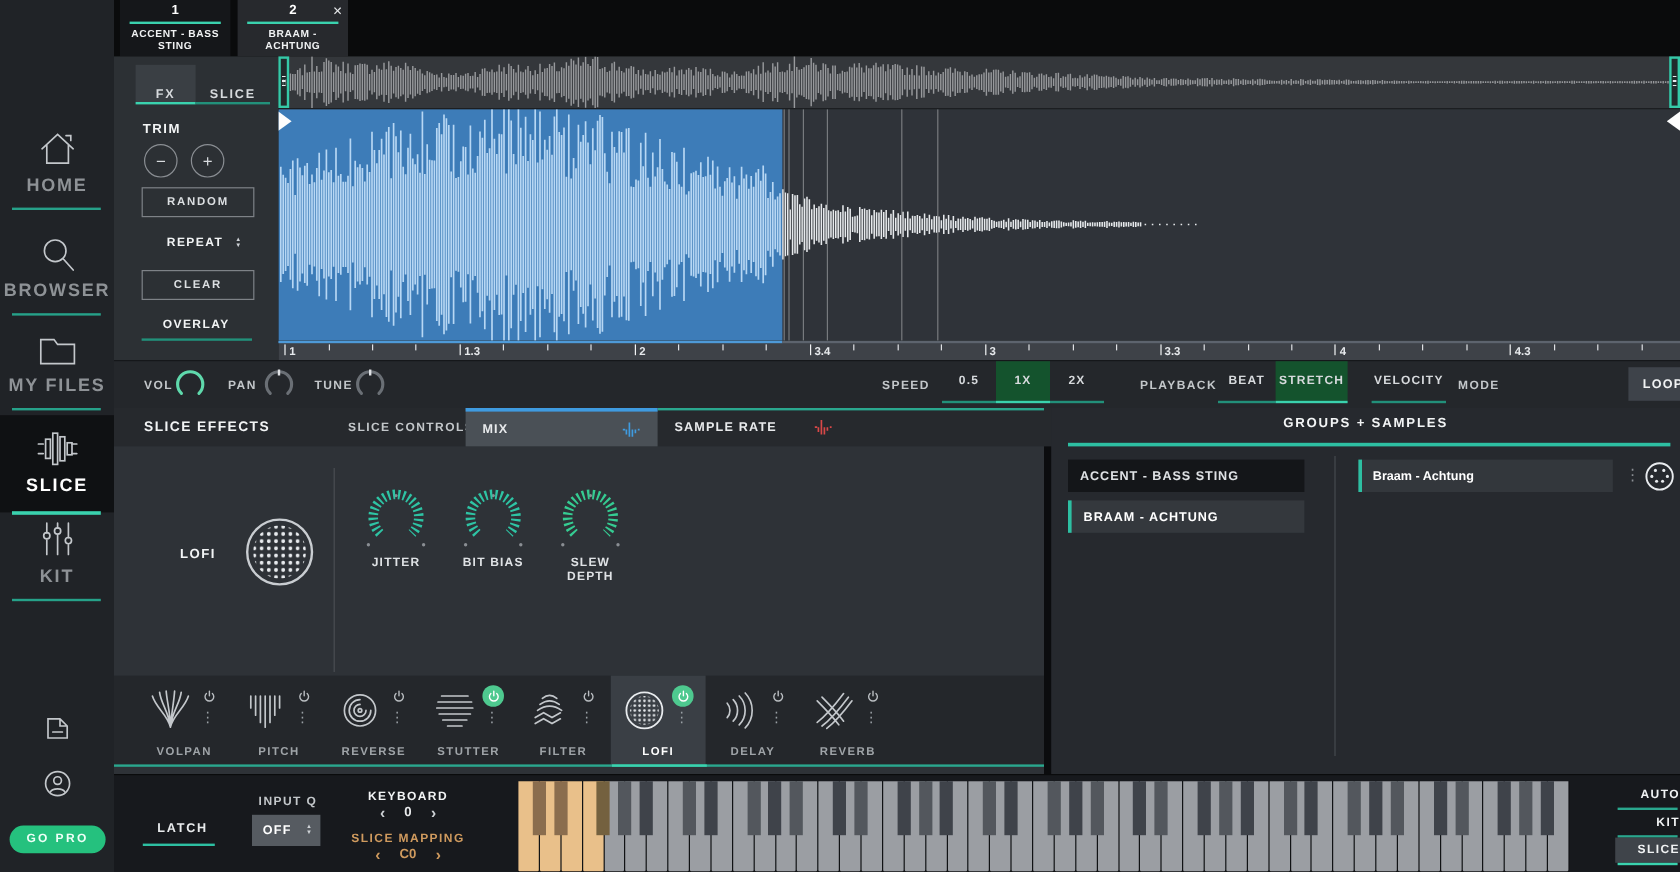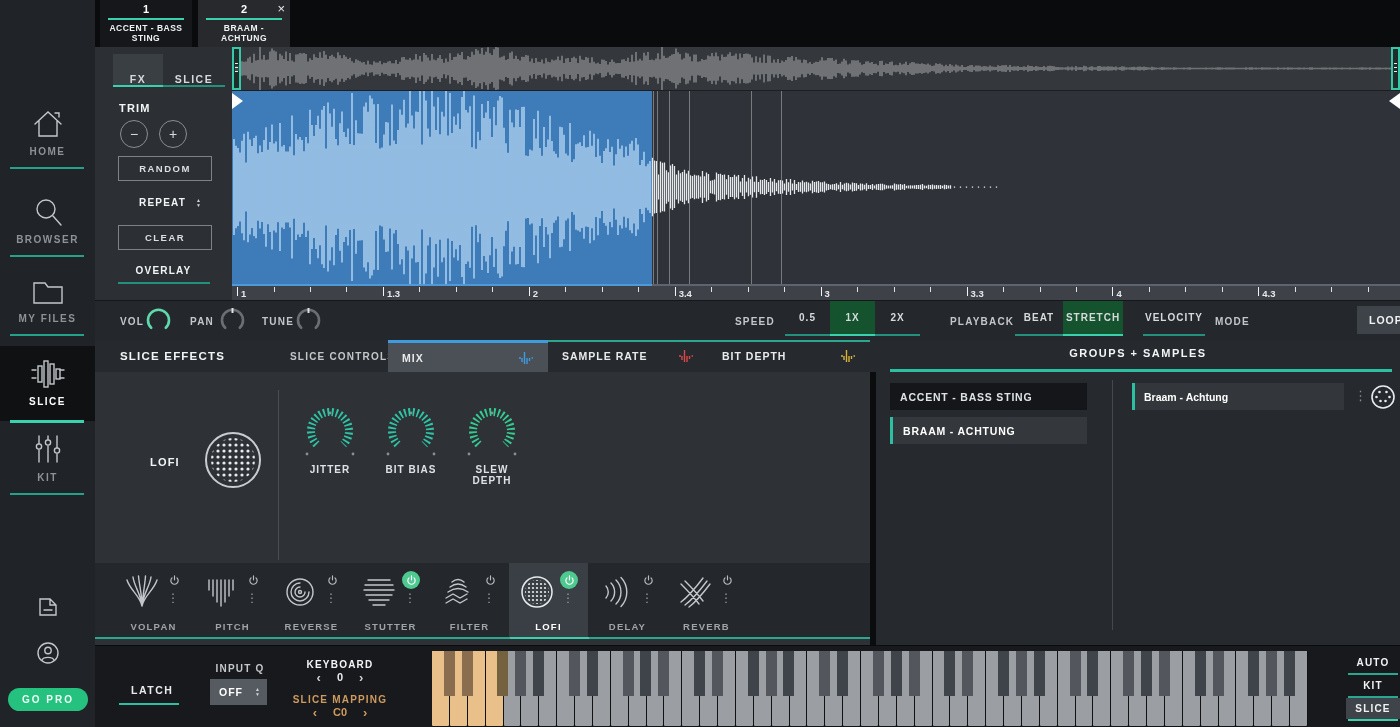--- a/index.html
+++ b/index.html
@@ -7,21 +7,21 @@
        font-family:"Liberation Sans",sans-serif;color:#c6cacd;-webkit-font-smoothing:antialiased;}
   .abs{position:absolute;}
   .lbl{font-size:10px;font-weight:bold;letter-spacing:1.2px;color:#c3c7ca;text-transform:uppercase;}
   .white{color:#f2f4f5;}
   .tl{background:#22907a;height:2px;}
   .tl.bright{background:#3ad2ae;}
   
   #sidebar{position:absolute;left:0;top:0;width:95px;height:727px;background:#202327;}
   .side-item{position:absolute;left:0;width:95px;text-align:center;cursor:pointer;}
   .side-item svg{display:block;margin:0 auto;}
-  .side-label{font-size:10px;font-weight:bold;letter-spacing:1.5px;color:#8e9296;margin-top:6px;}
+  .side-label{font-size:15px;font-weight:bold;letter-spacing:1.5px;color:#8e9296;margin-top:6px;}
   .side-underline{position:absolute;left:10px;right:11px;bottom:-12px;height:2px;background:#26a189;}
   .side-item.active{background:#0f1113;padding-top:12px;margin-top:-12px;padding-bottom:14px;}
   .side-item.active .side-label{color:#fff;}
   .side-item.active .side-underline{background:#3ad2ae;height:3px;bottom:-2px;}
   #gopro{position:absolute;left:8px;top:688px;width:80px;height:23px;border-radius:12px;background:#25c17e;
          display:flex;align-items:center;justify-content:center;font-size:10px;font-weight:bold;
          letter-spacing:2px;color:#eefff7;cursor:pointer;}
   
   #topbar{position:absolute;left:95px;top:0;width:1305px;height:47px;background:#0a0b0c;}
   .sm-tab{position:absolute;top:0;height:47px;width:92px;background:#15171a;cursor:pointer;}
@@ -116,21 +116,21 @@
   .stepper{position:absolute;width:110px;text-align:center;}
   .stepper .steprow{display:flex;justify-content:center;gap:16px;align-items:center;font-size:11px;font-weight:bold;color:#e8eaec;margin-top:1px;}
   .stepper .arr{font-size:13px;color:#cfd3d7;cursor:pointer;line-height:11px;}
   .orange, .orange .arr{color:#cf9a5e;}
   #piano{position:absolute;left:337px;top:5px;width:876px;height:76px;background:#101214;}
   .wkey{position:absolute;top:0;height:75px;background:#9b9ea3;border-radius:0 0 1px 1px;cursor:pointer;}
   .wkey.mapped{background:#e9c08a;}
   .bkey{position:absolute;top:0;height:45px;width:11px;background:#3f434a;z-index:2;cursor:pointer;}
   .bkey.alt{background:#53575d;}
   .bkey.mapped{background:#8a6d4e;}
-  .kmode{position:absolute;left:1251px;width:54px;height:21px;display:flex;align-items:center;justify-content:center;
+  .kmode{position:absolute;left:1251px;width:54px;height:21px;display:flex;align-items:center;justify-content:flex-end;
          font-size:10px;font-weight:bold;letter-spacing:1.2px;color:#f0f2f3;cursor:pointer;}
   .kmode .kline{position:absolute;left:2px;right:2px;bottom:-2px;height:2px;background:#2aa78e;}
   .kmode.sel{background:#3f444a;}
   .kmode.sel .kline{background:#3ad2ae;}
   svg{display:block;}
   svg.icon *{stroke:#c3c7cb;stroke-width:1.4;fill:none;stroke-linecap:round;}
 </style>
 </head>
 <body>
 
@@ -368,26 +368,20 @@
       <div class="fx-tab" style="left:453px;width:160px">
         <span>SAMPLE RATE</span>
         <svg class="wicon" width="16" height="16" viewBox="0 0 16 16">
             <path d="M1 8h2 M4 8v4 M6.5 2v12 M9 8v6 M11.5 8v3 M13.5 8h1.5" stroke="#d94848" stroke-width="1.4" fill="none"></path>
           </svg>
       </div>
       <div class="fx-tab active" style="left:293px;width:160px">
         <span>MIX</span>
         <svg class="wicon" width="16" height="16" viewBox="0 0 16 16">
             <path d="M1 8h2 M4 8v4 M6.5 2v12 M9 8v6 M11.5 8v3 M13.5 8h1.5" stroke="#3f9be0" stroke-width="1.4" fill="none"></path>
-          </svg>
-      </div>
-      <div class="fx-tab" style="left:613px;width:162px">
-        <span>BIT DEPTH</span>
-        <svg class="wicon" width="16" height="16" viewBox="0 0 16 16">
-            <path d="M1 8h2 M4 8v4 M6.5 2v12 M9 8v6 M11.5 8v3 M13.5 8h1.5" stroke="#d8b23a" stroke-width="1.4" fill="none"></path>
           </svg>
       </div>
     </div>
 
     <div id="lofi-zone">
       <span class="lbl white abs" style="left:55px;top:116px;font-size:11px">LOFI</span>
       <svg class="abs" style="left:108px;top:90px" width="60" height="60" viewBox="0 0 60 60">
         <defs>
             <pattern id="dotsBig" width="6" height="6" patternUnits="userSpaceOnUse">
               <circle cx="3" cy="3" r="1.6" fill="#e8ebee"></circle>

